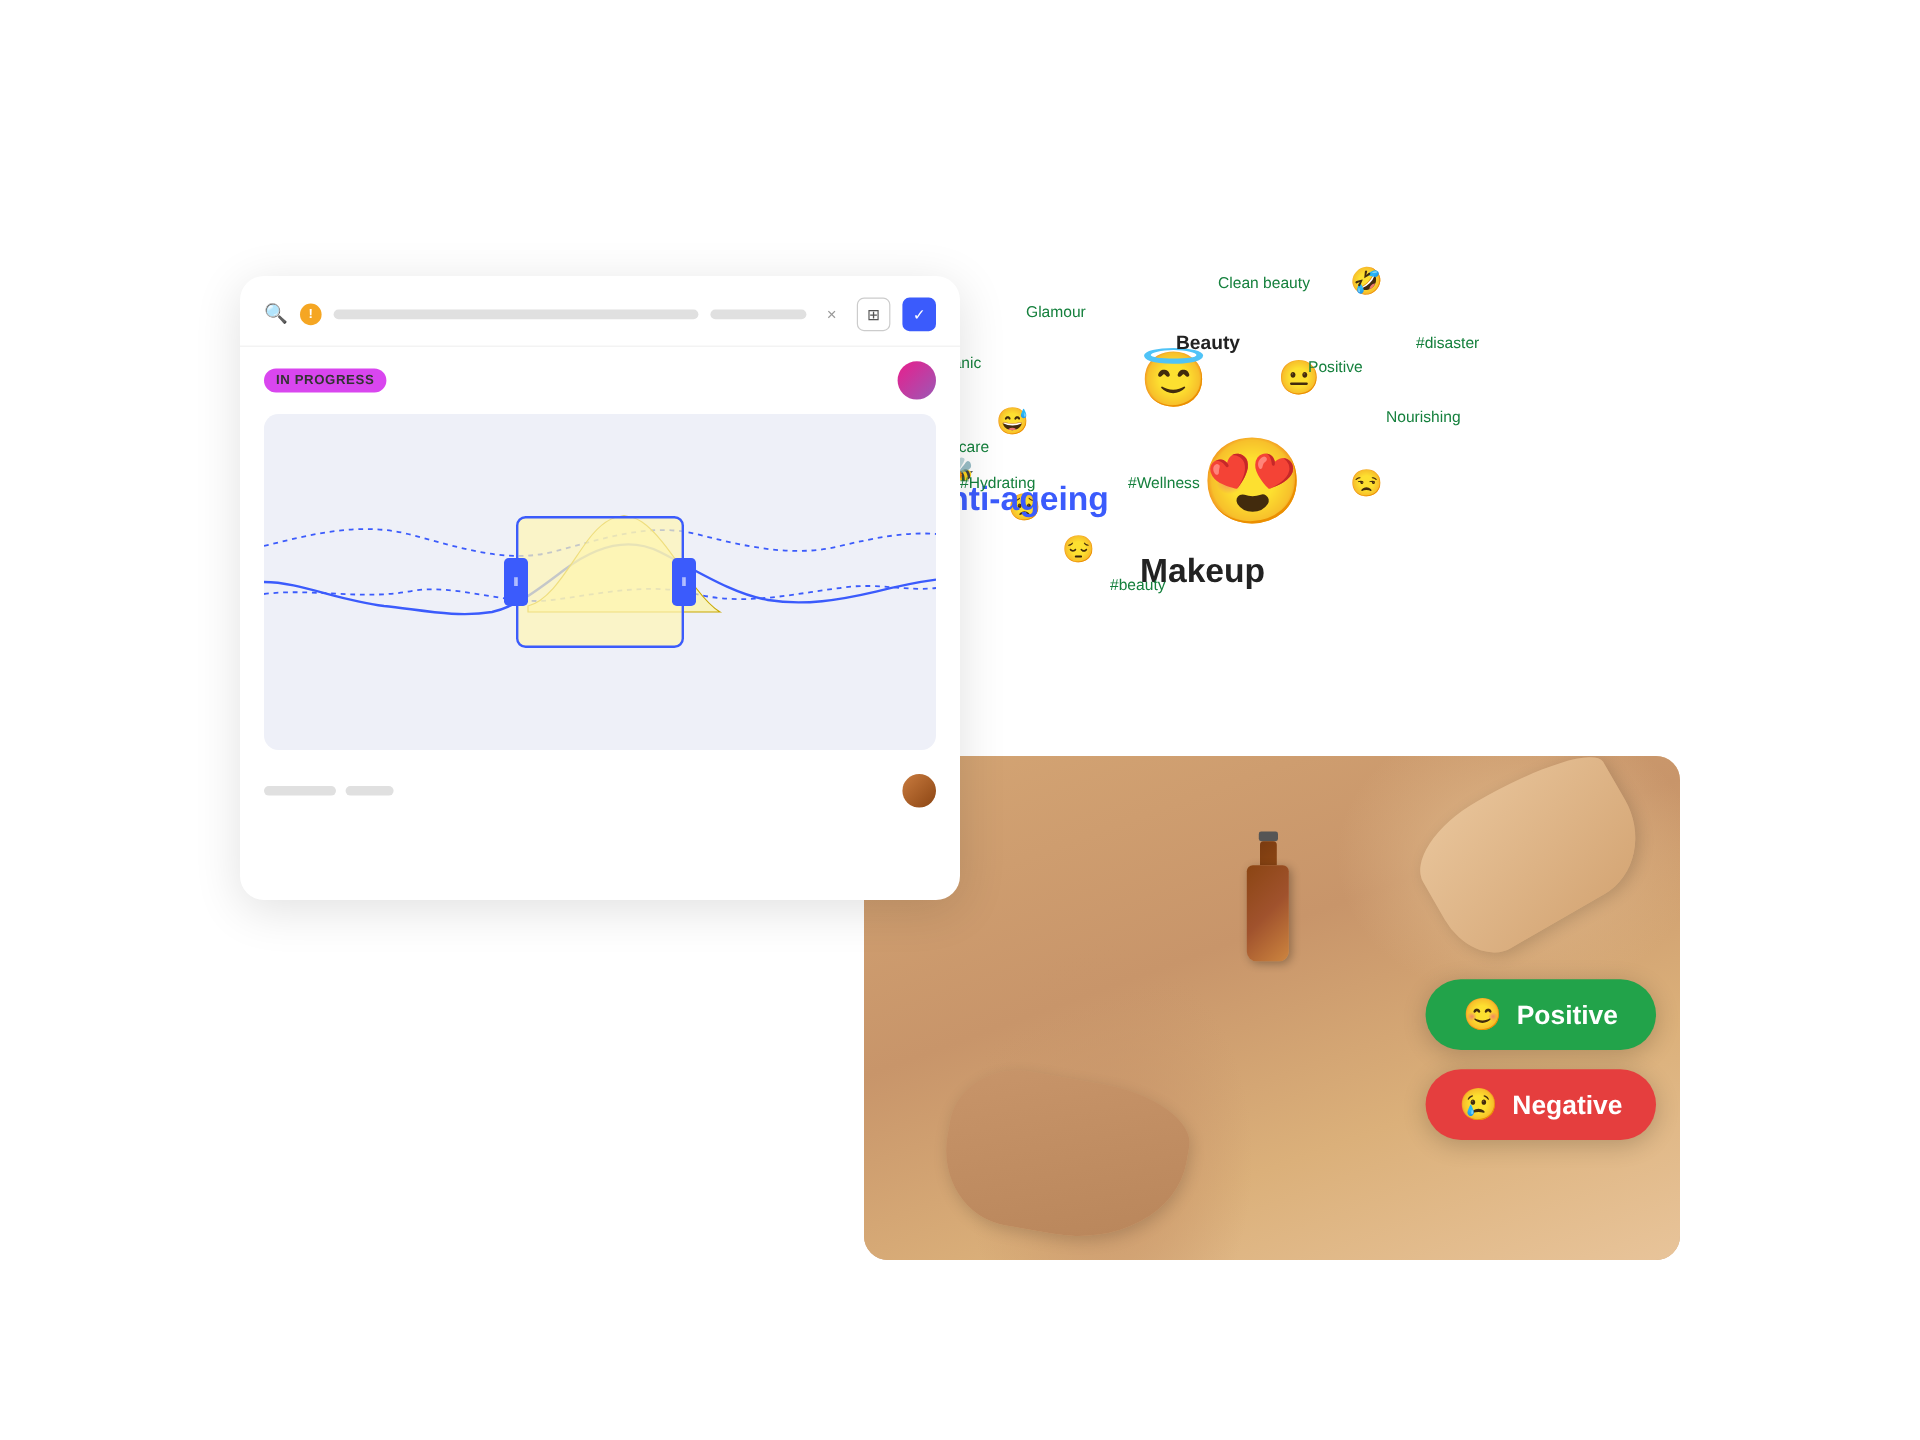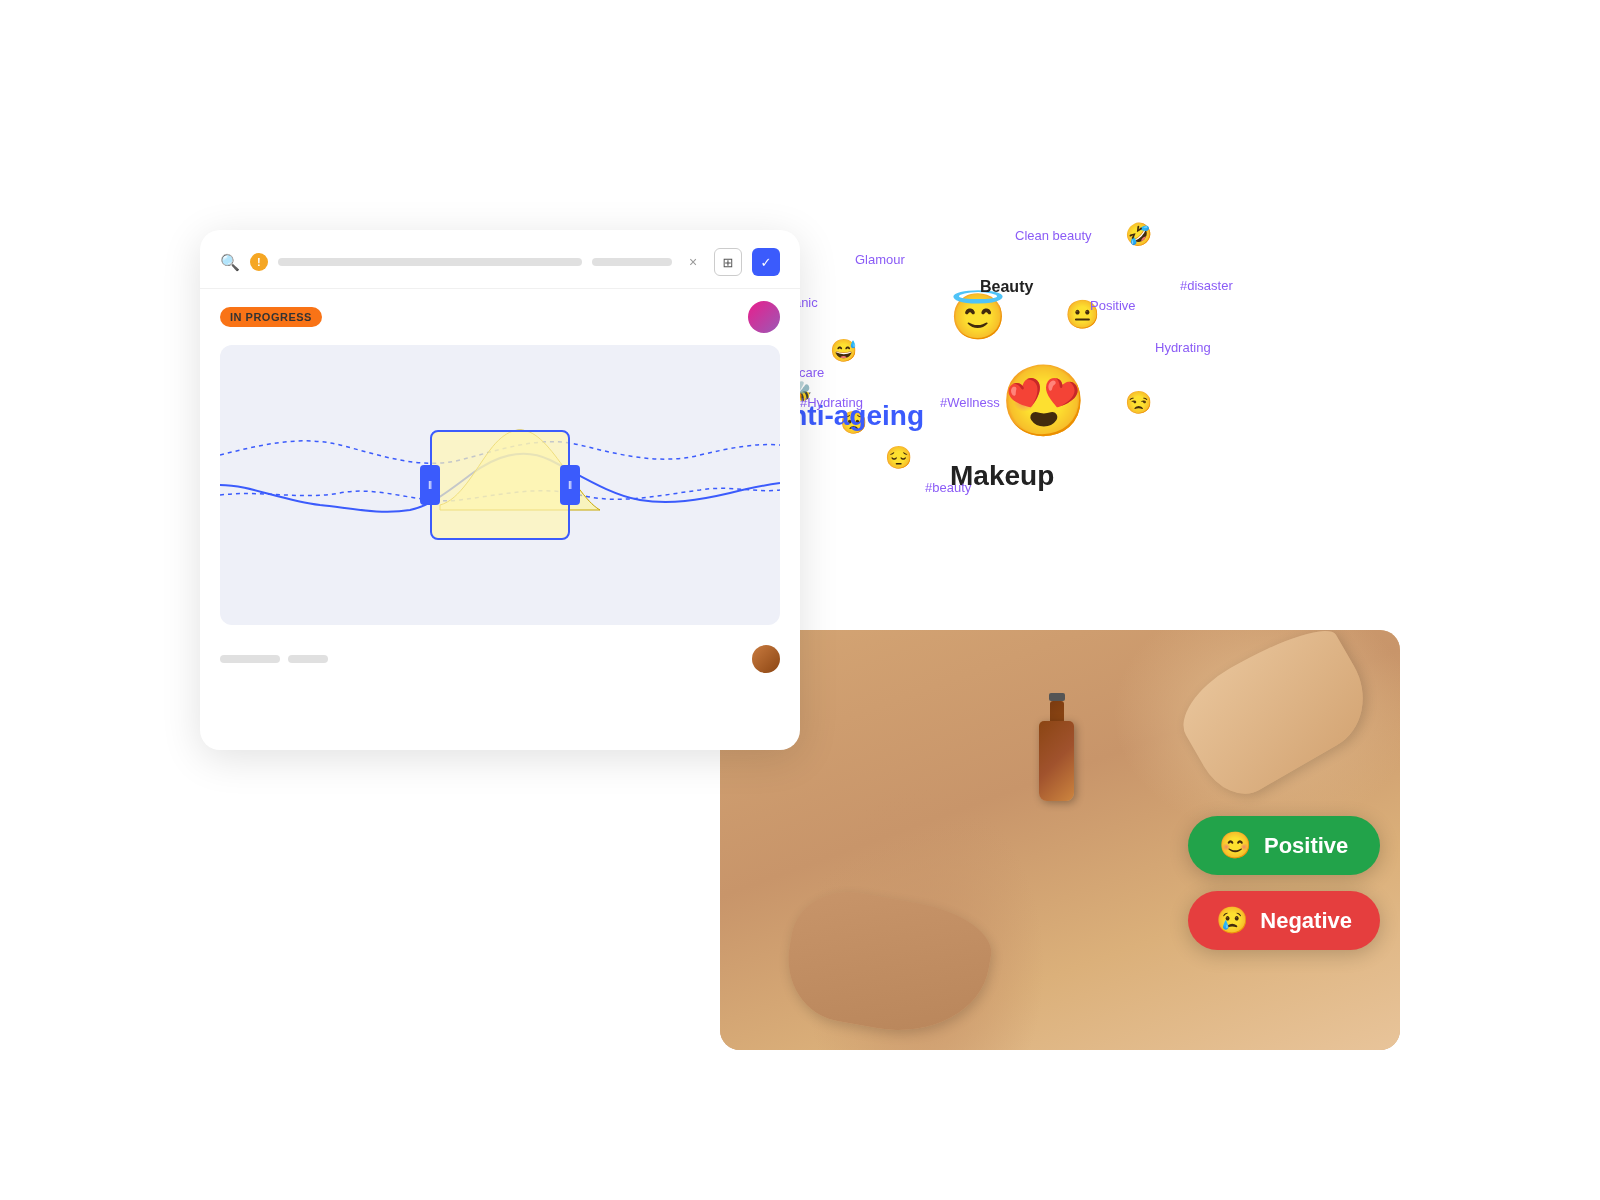--- a/index.html
+++ b/index.html
@@ -113,21 +113,21 @@
     }
 
     .left-card-subheader {
       padding: 12px 20px;
       display: flex;
       align-items: center;
       justify-content: space-between;
     }
 
     .in-progress-badge {
-      background: #f97316;
+      background: #d946ef;
       color: #333;
       font-size: 11px;
       font-weight: 700;
       padding: 4px 10px;
       border-radius: 20px;
       letter-spacing: 0.5px;
     }
 
     .avatar-circle {
       width: 32px;
@@ -240,21 +240,21 @@
     .word-cloud-item {
       position: absolute;
       font-weight: 600;
       color: #333;
     }
 
     .word-cloud-item.large { font-size: 42px; font-weight: 700; }
     .word-cloud-item.medium { font-size: 28px; font-weight: 700; }
     .word-cloud-item.small { font-size: 16px; font-weight: 600; }
     .word-cloud-item.xsmall { font-size: 13px; font-weight: 500; color: #555; }
-    .word-cloud-item.hash { color: #8b5cf6; }
+    .word-cloud-item.hash { color: #15803d; }
     .word-cloud-item.blue { color: #3b5bfc; }
     .word-cloud-item.dark { color: #222; }
 
     .emoji-cloud {
       position: absolute;
       font-size: 40px;
     }
 
     .emoji-cloud.large { font-size: 70px; }
     .emoji-cloud.medium { font-size: 45px; }
@@ -464,21 +464,21 @@
       <span class="word-cloud-item medium blue" style="left:10px; top:190px;">Anti-ageing</span>
       <span class="word-cloud-item medium dark" style="left:190px; top:250px;">Makeup</span>
       <span class="word-cloud-item small dark" style="left:220px; top:68px;">Beauty</span>
       <span class="word-cloud-item xsmall hash" style="left:95px; top:42px;">Glamour</span>
       <span class="word-cloud-item xsmall hash" style="left:5px; top:85px;">#Organic</span>
       <span class="word-cloud-item xsmall hash" style="left:5px; top:155px;">#Self-care</span>
       <span class="word-cloud-item xsmall hash" style="left:40px; top:185px;">#Hydrating</span>
       <span class="word-cloud-item xsmall hash" style="left:180px; top:185px;">#Wellness</span>
       <span class="word-cloud-item xsmall hash" style="left:330px; top:88px;">Positive</span>
       <span class="word-cloud-item xsmall hash" style="left:420px; top:68px;text-align:right;">#disaster</span>
-      <span class="word-cloud-item xsmall hash" style="left:395px; top:130px;">Hydrating</span>
+      <span class="word-cloud-item xsmall hash" style="left:395px; top:130px;">Nourishing</span>
       <span class="word-cloud-item xsmall hash" style="left:165px; top:270px;">#beauty</span>
       <span class="word-cloud-item xsmall hash" style="left:255px; top:18px;">Clean beauty</span>
     </div>
 
     <div class="photo-card">
       <div class="hands-bg"></div>
 
       <div class="hand-top"></div>
 
       <div class="bottle">

